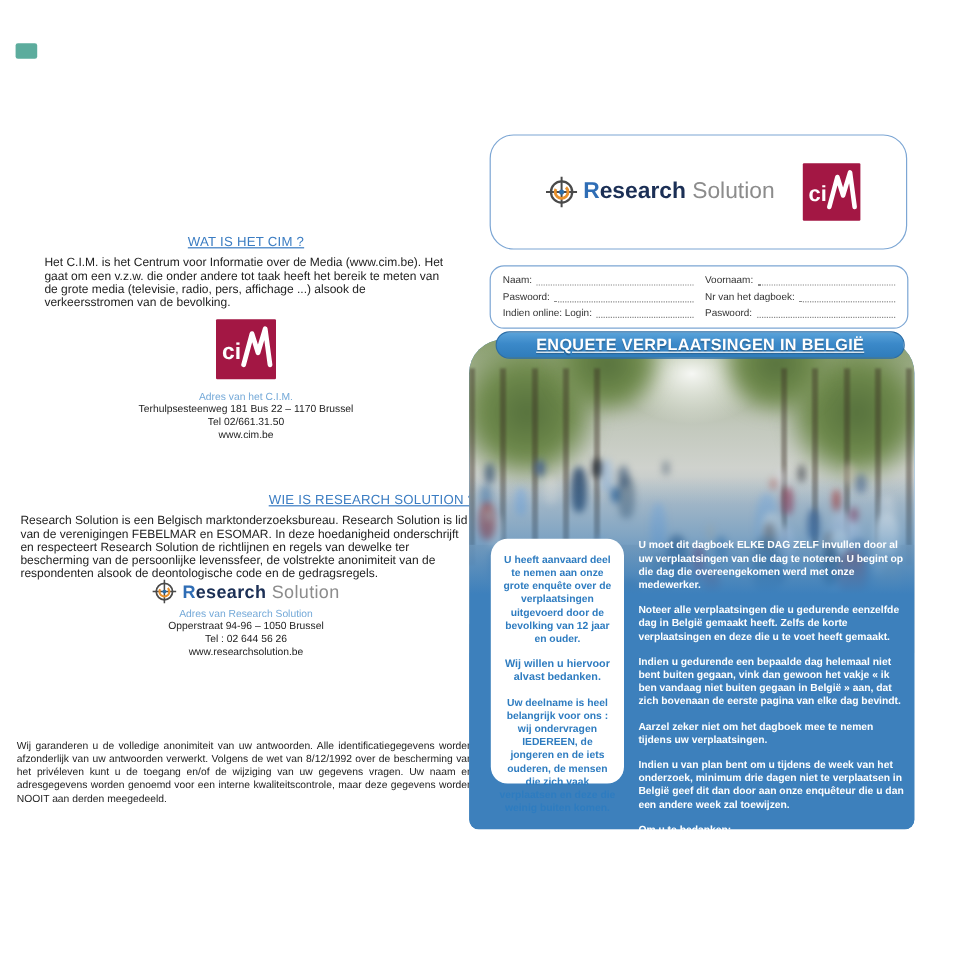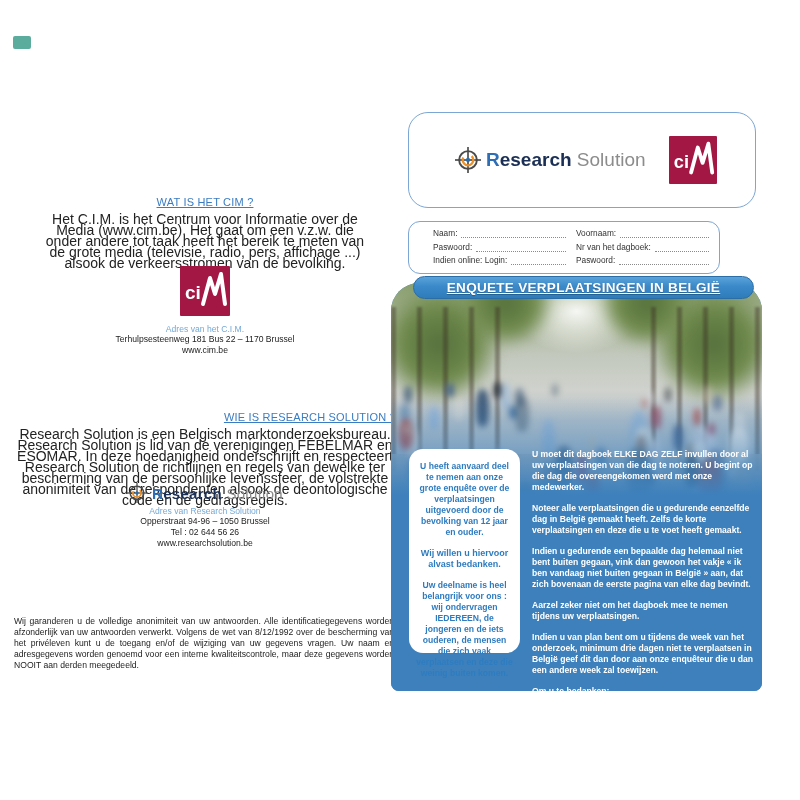--- a/index.html
+++ b/index.html
@@ -12,21 +12,21 @@
     background:#3f9e8c; border-radius:2px; opacity:.85; }
 
   
   .left-page { position:absolute; left:14px; top:0; width:382px; height:800px; color:#1a1a1a; }
   .intro { position:absolute; top:152px; left:0; width:380px;
     font-size:8.6px; font-weight:bold; line-height:11px; }
   .sec-heading { position:absolute; left:0; width:100%; text-align:center;
     color:#3a7cc2; font-weight:normal; font-size:11px; text-decoration:underline; letter-spacing:.2px; }
   .h1 { top:196px; } .h2 { top:411px;text-align:right; }
   .body-par { position:absolute; left:50%; transform:translateX(-50%);
-    text-align:center; font-size:14px; line-height:11px; color:#222; }
+    font-size:10px; line-height:11px; color:#222; }
   .body1 { top:214px; width:336px; }
   .body2 { top:429px; width:376px; }
 
   .cim-block { position:absolute; top:266px; left:0; width:100%; text-align:center; }
   .cim-square { display:inline-block; width:50px; height:50px; background:#a31744; border-radius:1px;
     position:relative; }
   .cim-square svg { display:block; }
   .addr-label { color:#74a9d8; font-size:8.6px; margin-top:4px; }
   .addr-line { font-size:8.6px; line-height:11px; color:#222; }
 
@@ -41,24 +41,24 @@
   .footer-par { position:absolute; top:616px; left:0; width:380px;
     font-size:8.6px; line-height:11px; text-align:justify; color:#222; }
 
   
   .header-box { position:absolute; left:408px; top:112px; width:348px; height:96px;
     border:1.5px solid #7ca6d4; border-radius:20px; background:#fff;
     display:flex; align-items:center; justify-content:space-between; padding:0 38px 0 46px; }
   .rs-logo-big { font-size:19px; }
   .cim-square-big { width:48px; height:48px; background:#a31744; }
 
-  .form-box { position:absolute; left:408px; top:221px; width:312px; height:53px;
+  .form-box { position:absolute; left:408px; top:221px; width:349px; height:53px;
     border:1.5px solid #7ca6d4; border-radius:12px; background:#fff;
     display:grid; grid-template-columns:1fr 1fr; grid-template-rows:repeat(3,1fr);
-    grid-auto-flow:column; padding:5px 10px 6px 24px; column-gap:10px; }
+    grid-auto-flow:column; padding:5px 10px 6px 10px; column-gap:10px; }
   .form-row { display:flex; align-items:flex-end; font-size:8.3px; color:#333; padding-bottom:2px; }
   .form-row .lbl { white-space:nowrap; margin-right:4px; }
   .form-row .dots { flex:1; border-bottom:1.3px dotted #8a8a8a; height:8px; }
 
   .banner { position:absolute; left:413px; top:276px; width:341px; height:23px; z-index:6;
     background:linear-gradient(180deg,#5aa3da 0%, #3b89c9 45%, #2f7cba 100%);
     border:1px solid #2b6da6; border-radius:12px;
     display:flex; align-items:center; justify-content:center;
     color:#fff; font-weight:bold; font-size:13.5px; letter-spacing:.3px;
     text-shadow:0 1px 1px rgba(0,0,0,.25);text-decoration:underline; }
@@ -110,20 +110,21 @@
 
     <div class="cim-block">
       <span class="cim-square">
         <svg width="50" height="50" viewBox="0 0 50 50">
           <text x="5" y="33" fill="#ffffff" font-size="19" font-weight="bold" font-family="Liberation Sans, sans-serif">ci</text>
           <path d="M23 38 L30 12 L35 28 L41 8 L45 38" fill="none" stroke="#ffffff" stroke-width="4" stroke-linejoin="round" stroke-linecap="round"></path>
         </svg>
       </span>
       <div class="addr-label">Adres van het C.I.M.</div>
       <div class="addr-line">Terhulpsesteenweg 181 Bus 22 – 1170 Brussel</div>
+      <div class="addr-line">Tel  02/661.31.50</div>
       <div class="addr-line">www.cim.be</div>
     </div>
 
     <div class="sec-heading h2">WIE IS RESEARCH SOLUTION ?</div>
     <div class="body-par body2">Research Solution is een Belgisch marktonderzoeksbureau. Research Solution is lid van de verenigingen  FEBELMAR en ESOMAR. In deze hoedanigheid onderschrijft en respecteert Research Solution de richtlijnen en regels van dewelke ter bescherming van de persoonlijke levenssfeer, de volstrekte anonimiteit van de respondenten alsook de deontologische code en de gedragsregels.</div>
 
     <div class="rs-block">
       <span class="rs-logo rs-logo-left">
         <svg width="20" height="20" viewBox="0 0 22 22">
           <line x1="11" y1="0" x2="11" y2="22" stroke="#4a4a4a" stroke-width="1.4"></line>

